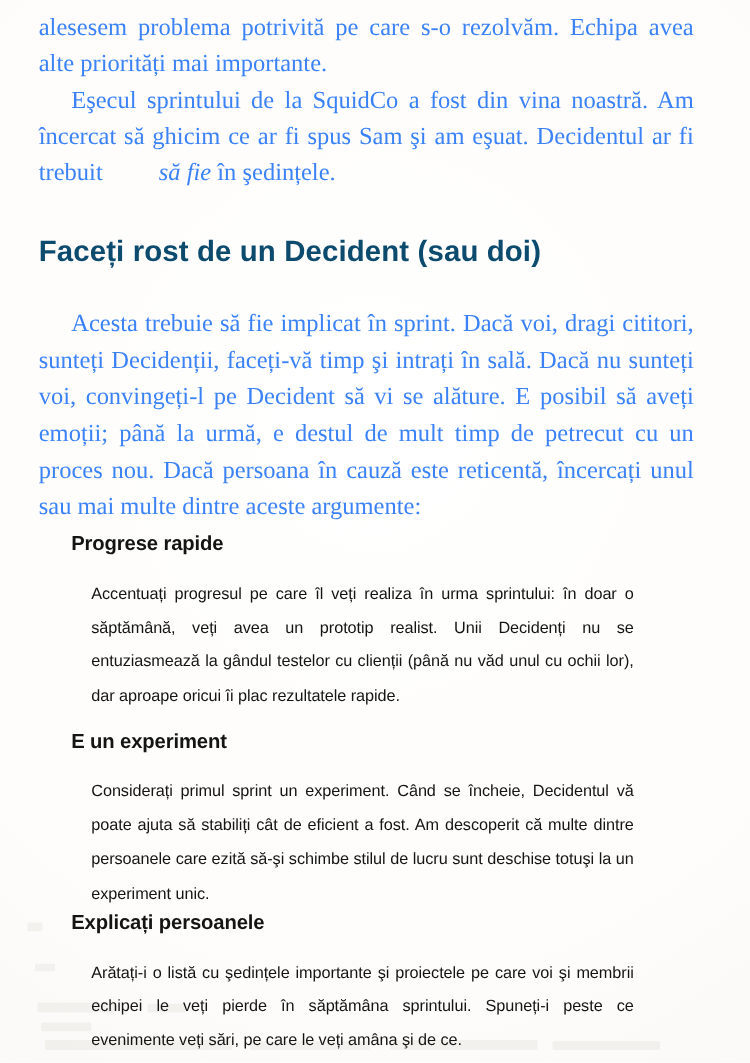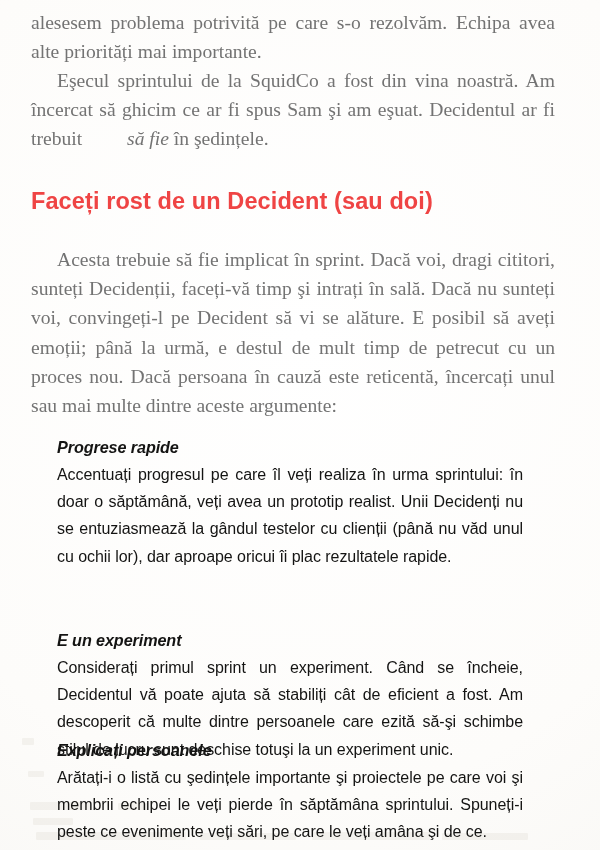--- a/index.html
+++ b/index.html
@@ -31,67 +31,66 @@
   
   .serif-block {
     position: absolute;
     left: 31px;
     width: 524px;
     font-family: "Liberation Serif", serif;
     font-size: 19.6px;
     line-height: 29.2px;
     text-align: justify;
     text-align-last: left;
-    color: #737373;
+    color: #3b82f6;
     -webkit-font-smoothing: none;
   }
   .serif-block.indent {
     text-indent: 26px;
   }
   .serif-block i {
     font-style: italic;
     margin-left: 40px;
   }
 
   
   .section-heading {
     position: absolute;
     left: 31px;
     width: 540px;
     font-family: "Liberation Sans", sans-serif;
     font-size: 23.5px;
     font-weight: 600;
     letter-spacing: 0.1px;
-    color: #ef4444;
+    color: #0c4a6e;
     white-space: nowrap;
   }
 
   
   .sub-block {
     position: absolute;
     left: 57px;
     width: 466px;
     font-family: "Liberation Sans", sans-serif;
     color: #141413;
   }
   .sub-title {
     font-size: 16.2px;
     font-weight: bold;
     line-height: 20px;
     letter-spacing: -0.1px;
-    margin: 12px 0 4px 0;
+    margin: 0 0 4px 0;
     white-space: nowrap;
-    font-style: italic;
   }
   .sub-body {
-    font-size: 16px;
+    font-size: 13px;
     line-height: 27.2px;
     text-align: justify;
     text-align-last: left;
-    margin: 0;
+    margin: 16px;
     letter-spacing: -0.05px;
   }
 
   
   .ghost-layer {
     position: absolute;
     left: 0;
     top: 0;
     width: 600px;
     height: 850px;
@@ -129,21 +128,21 @@
 
   <div class="section-heading" style="top:188px;">Faceți rost de un Decident (sau doi)</div>
 
   <div class="serif-block indent" style="top:245px;">Acesta trebuie să fie implicat în sprint. Dacă voi, dragi cititori, sunteți Decidenții, faceți-vă timp şi intrați în sală. Dacă nu sunteți voi, convingeți-l pe Decident să vi se alăture. E posibil să aveți emoții; până la urmă, e destul de mult timp de petrecut cu un proces nou. Dacă persoana în cauză este reticentă, încercați unul sau mai multe dintre aceste argumente:</div>
 
   <div class="sub-block" style="top:425px;">
     <p class="sub-title">Progrese rapide</p>
     <p class="sub-body">Accentuați progresul pe care îl veți realiza în urma sprintului: în doar o săptămână, veți avea un prototip realist. Unii Decidenți nu se entuziasmează la gândul testelor cu clienții (până nu văd unul cu ochii lor), dar aproape oricui îi plac rezultatele rapide.</p>
   </div>
 
-  <div class="sub-block" style="top:618px;">
+  <div class="sub-block" style="top:583px;">
     <p class="sub-title">E un experiment</p>
     <p class="sub-body">Considerați primul sprint un experiment. Când se încheie, Decidentul vă poate ajuta să stabiliți cât de eficient a fost. Am descoperit că multe dintre persoanele care ezită să-şi schimbe stilul de lucru sunt deschise totuşi la un experiment unic.</p>
   </div>
 
   <div class="sub-block" style="top:728px;">
     <p class="sub-title">Explicați persoanele</p>
     <p class="sub-body">Arătați-i o listă cu şedințele importante şi proiectele pe care voi şi membrii echipei le veți pierde în săptămâna sprintului. Spuneți-i peste ce evenimente veți sări, pe care le veți amâna şi de ce.</p>
   </div>
 
 </div>

